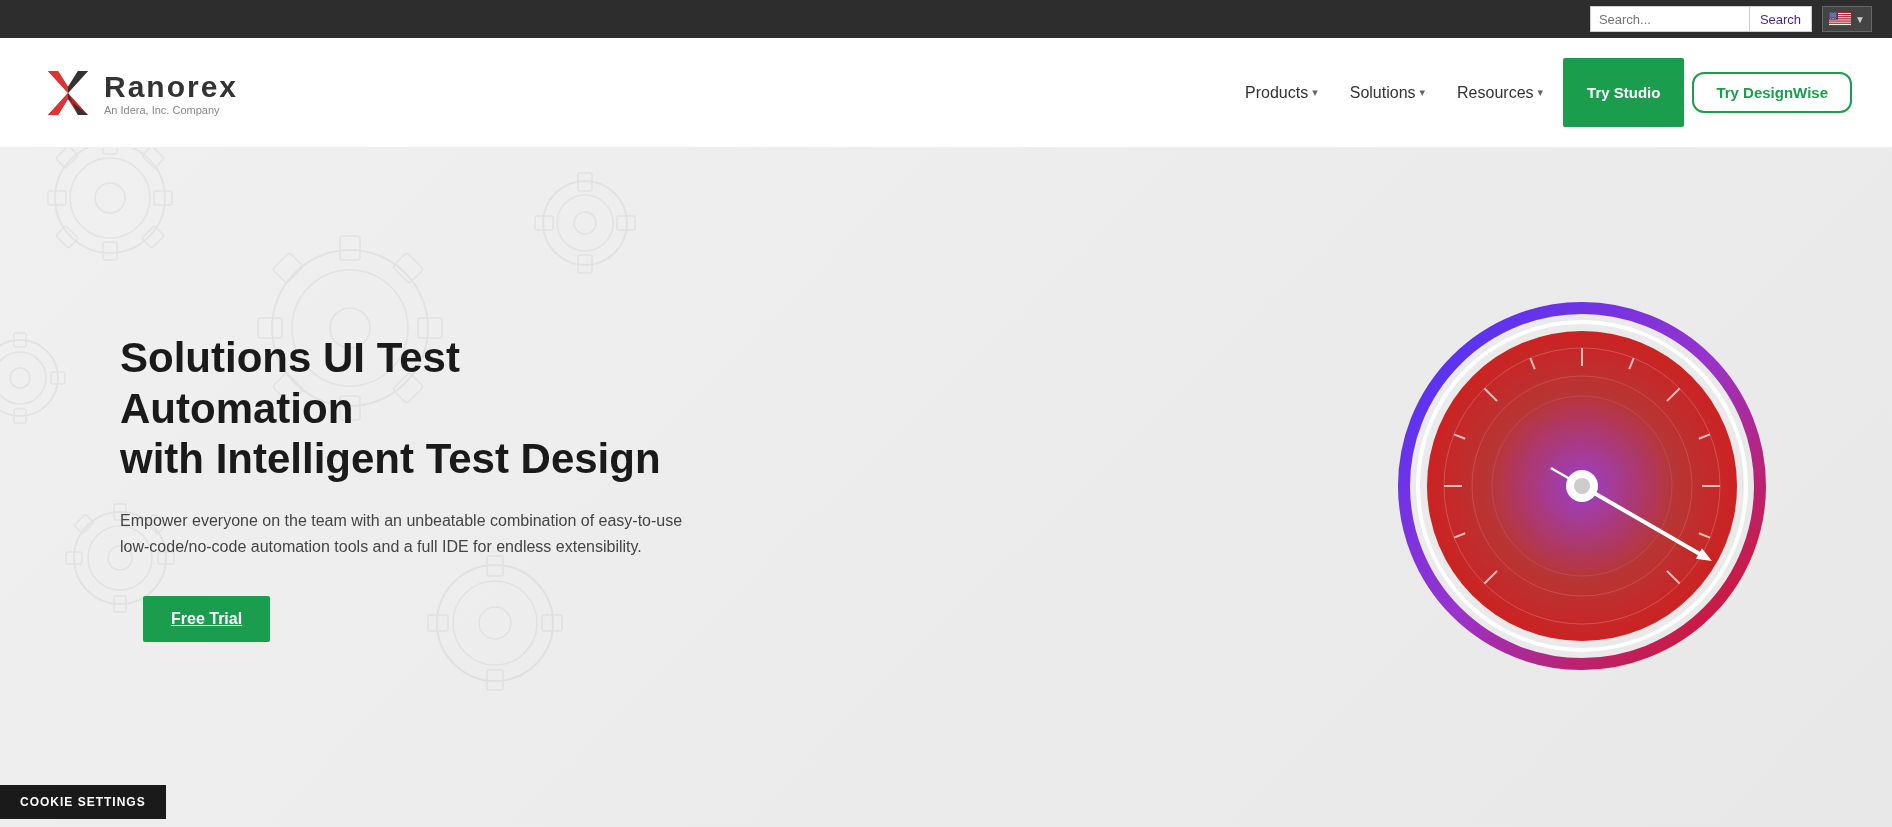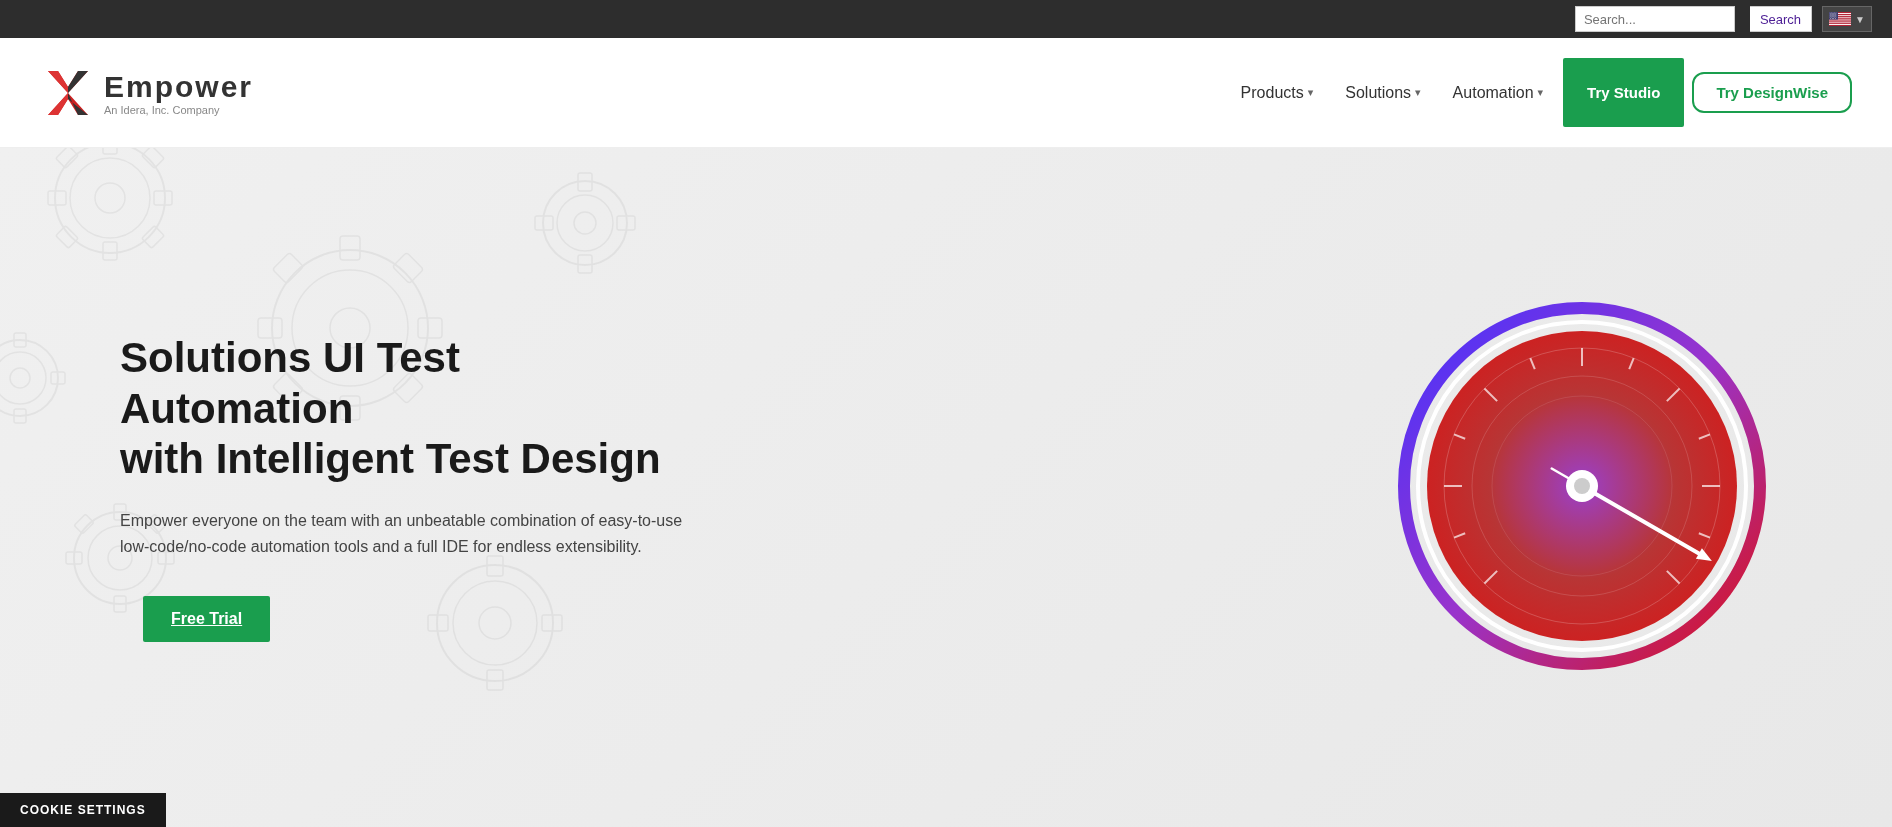--- a/index.html
+++ b/index.html
@@ -11,21 +11,21 @@
       height: 38px;
       display: flex;
       align-items: center;
       justify-content: flex-end;
       padding: 0 20px;
       gap: 10px;
     }
     .search-container {
       display: flex;
       align-items: center;
-      gap: 15px;
+      gap: 0;
       padding-left: 24px;
     }
     .search-input {
       height: 26px;
       padding: 0 8px;
       border: 1px solid #ccc;
       background: #fff;
       font-size: 13px;
       width: 160px;
       outline: none;
@@ -183,21 +183,21 @@
     }
 
     .speedometer {
       width: 380px;
       height: 380px;
     }
 
     
     .cookie-bar {
       position: fixed;
-      bottom: 0;
+      bottom: 8px;
       left: 0;
       background: #1a1a1a;
       color: #fff;
       padding: 10px 20px;
       font-size: 12px;
       font-weight: 700;
       letter-spacing: 1px;
       cursor: pointer;
       z-index: 1000;
     }
@@ -274,37 +274,37 @@
 
         <path d="M8 6 L28 28 L8 50 L18 50 L28 34 L38 50 L48 50 L28 28 L48 6 L38 6 L28 22 L18 6 Z" fill="#cc2222" stroke="none"></path>
 
         <path d="M8 6 L18 6 L28 22 L28 28 L8 6Z" fill="#dd3333"></path>
         <path d="M28 28 L28 34 L18 50 L8 50 Z" fill="#dd3333"></path>
 
         <path d="M28 28 L48 6 L38 6 L28 22 Z" fill="#333"></path>
         <path d="M28 28 L38 50 L48 50 L28 34 Z" fill="#333"></path>
       </svg>
       <div class="logo-text-wrap">
-        <span style="font-size:30px;font-weight:800;color:#333;letter-spacing:2px;">Empower</span>
+        <span style="font-size:30px;font-weight:800;color:#333;letter-spacing:2px;">Ranorex</span>
         <span style="font-size:11px;color:#888;">An Idera, Inc. Company</span>
       </div>
     </div>
   </div>
 
   <div class="nav-links">
     <a class="nav-item">
       <span>Products</span>
       <span class="nav-chevron">▾</span>
     </a>
     <a class="nav-item">
       <span>Solutions</span>
       <span class="nav-chevron">▾</span>
     </a>
     <a class="nav-item">
-      <span>Automation</span>
+      <span>Resources</span>
       <span class="nav-chevron">▾</span>
     </a>
     <button class="btn-try-studio">Try Studio</button>
     <button class="btn-try-designwise">Try DesignWise</button>
   </div>
 </nav>
 
 <section class="hero">
 
   <svg class="gear-svg" style="top:-20px;left:40px;" width="140" height="140" viewBox="0 0 140 140">

